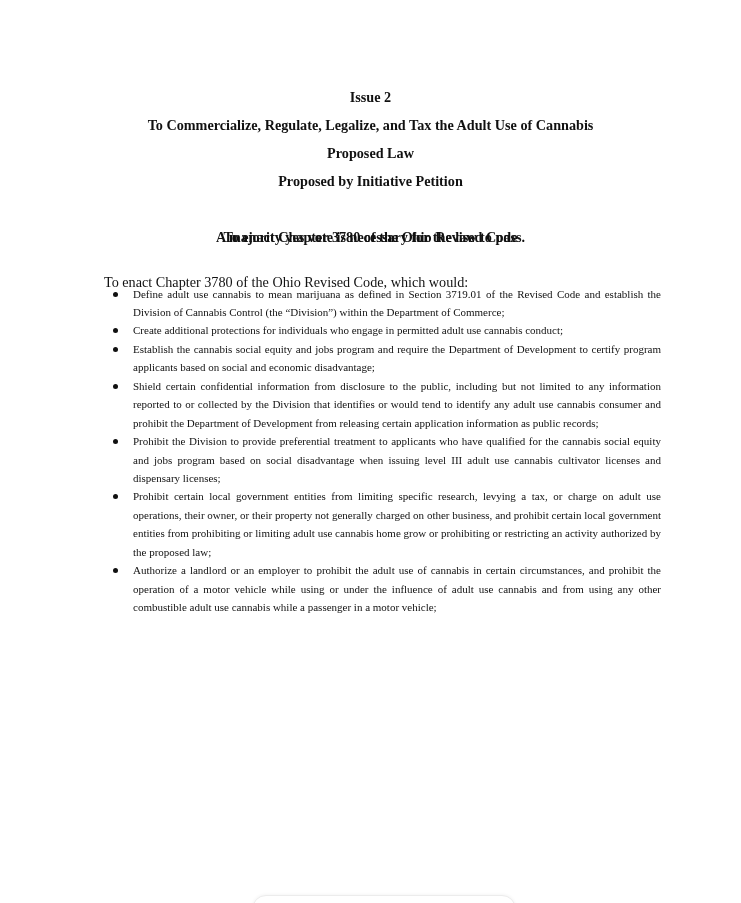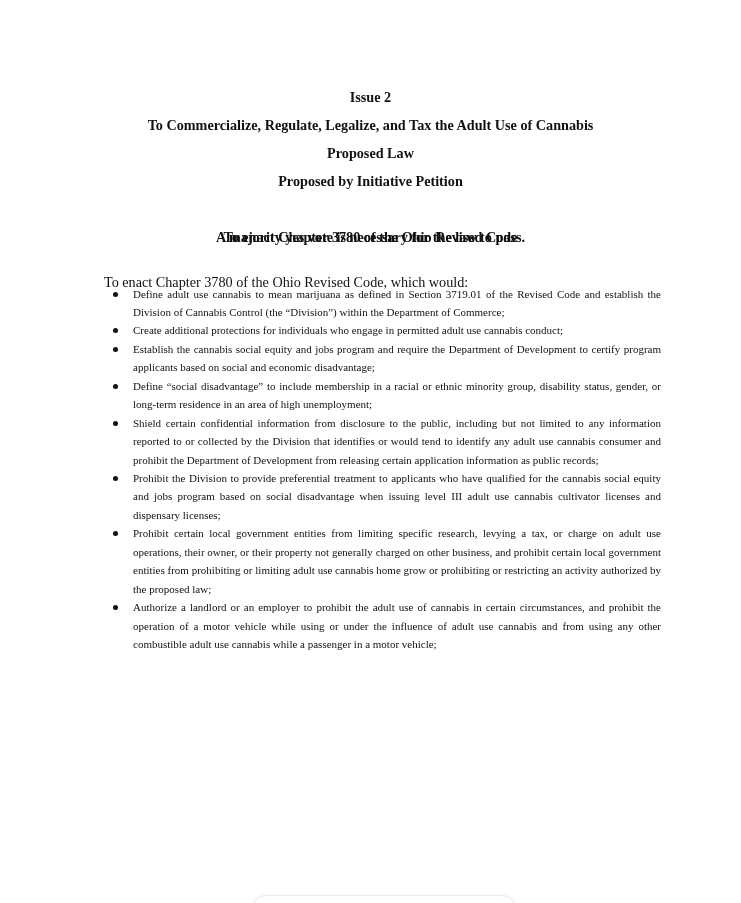--- a/index.html
+++ b/index.html
@@ -42,21 +42,20 @@
   <h3 class="heading" style="top:172px;">Proposed by Initiative Petition</h3>
   <h3 class="heading" style="top:200px;margin-top:28px;">To enact Chapter 3780 of the Ohio Revised Code</h3>
   <h3 class="heading" style="top:228px;">A majority yes vote is necessary for the law to pass.</h3>
 
   <p class="intro">To enact Chapter 3780 of the Ohio Revised Code, which would:</p>
 
   <ul class="bullets">
     <li><span class="dot"></span><span>Define adult use cannabis to mean marijuana as defined in Section 3719.01 of the Revised Code and establish the Division of Cannabis Control (the “Division”) within the Department of Commerce;</span></li>
     <li><span class="dot"></span><span>Create additional protections for individuals who engage in permitted adult use cannabis conduct;</span></li>
     <li><span class="dot"></span><span>Establish the cannabis social equity and jobs program and require the Department of Development to certify program applicants based on social and economic disadvantage;</span></li>
-    <li><span class="dot"></span><span>Define “social disadvantage” to include membership in a racial or ethnic minority group, disability status, gender, or long-term residence in an area of high unemployment;</span></li>
     <li><span class="dot"></span><span>Shield certain confidential information from disclosure to the public, including but not limited to any information reported to or collected by the Division that identifies or would tend to identify any adult use cannabis consumer and prohibit the Department of Development from releasing certain application information as public records;</span></li>
     <li><span class="dot"></span><span>Prohibit the Division to provide preferential treatment to applicants who have qualified for the cannabis social equity and jobs program based on social disadvantage when issuing level III adult use cannabis cultivator licenses and dispensary licenses;</span></li>
     <li><span class="dot"></span><span>Prohibit certain local government entities from limiting specific research, levying a tax, or charge on adult use operations, their owner, or their property not generally charged on other business, and prohibit certain local government entities from prohibiting or limiting adult use cannabis home grow or prohibiting or restricting an activity authorized by the proposed law;</span></li>
     <li><span class="dot"></span><span>Authorize a landlord or an employer to prohibit the adult use of cannabis in certain circumstances, and prohibit the operation of a motor vehicle while using or under the influence of adult use cannabis and from using any other combustible adult use cannabis while a passenger in a motor vehicle;</span></li>
   </ul>
 
   <div class="toolbar-edge"></div>
 </div>
 
 </body></html>

